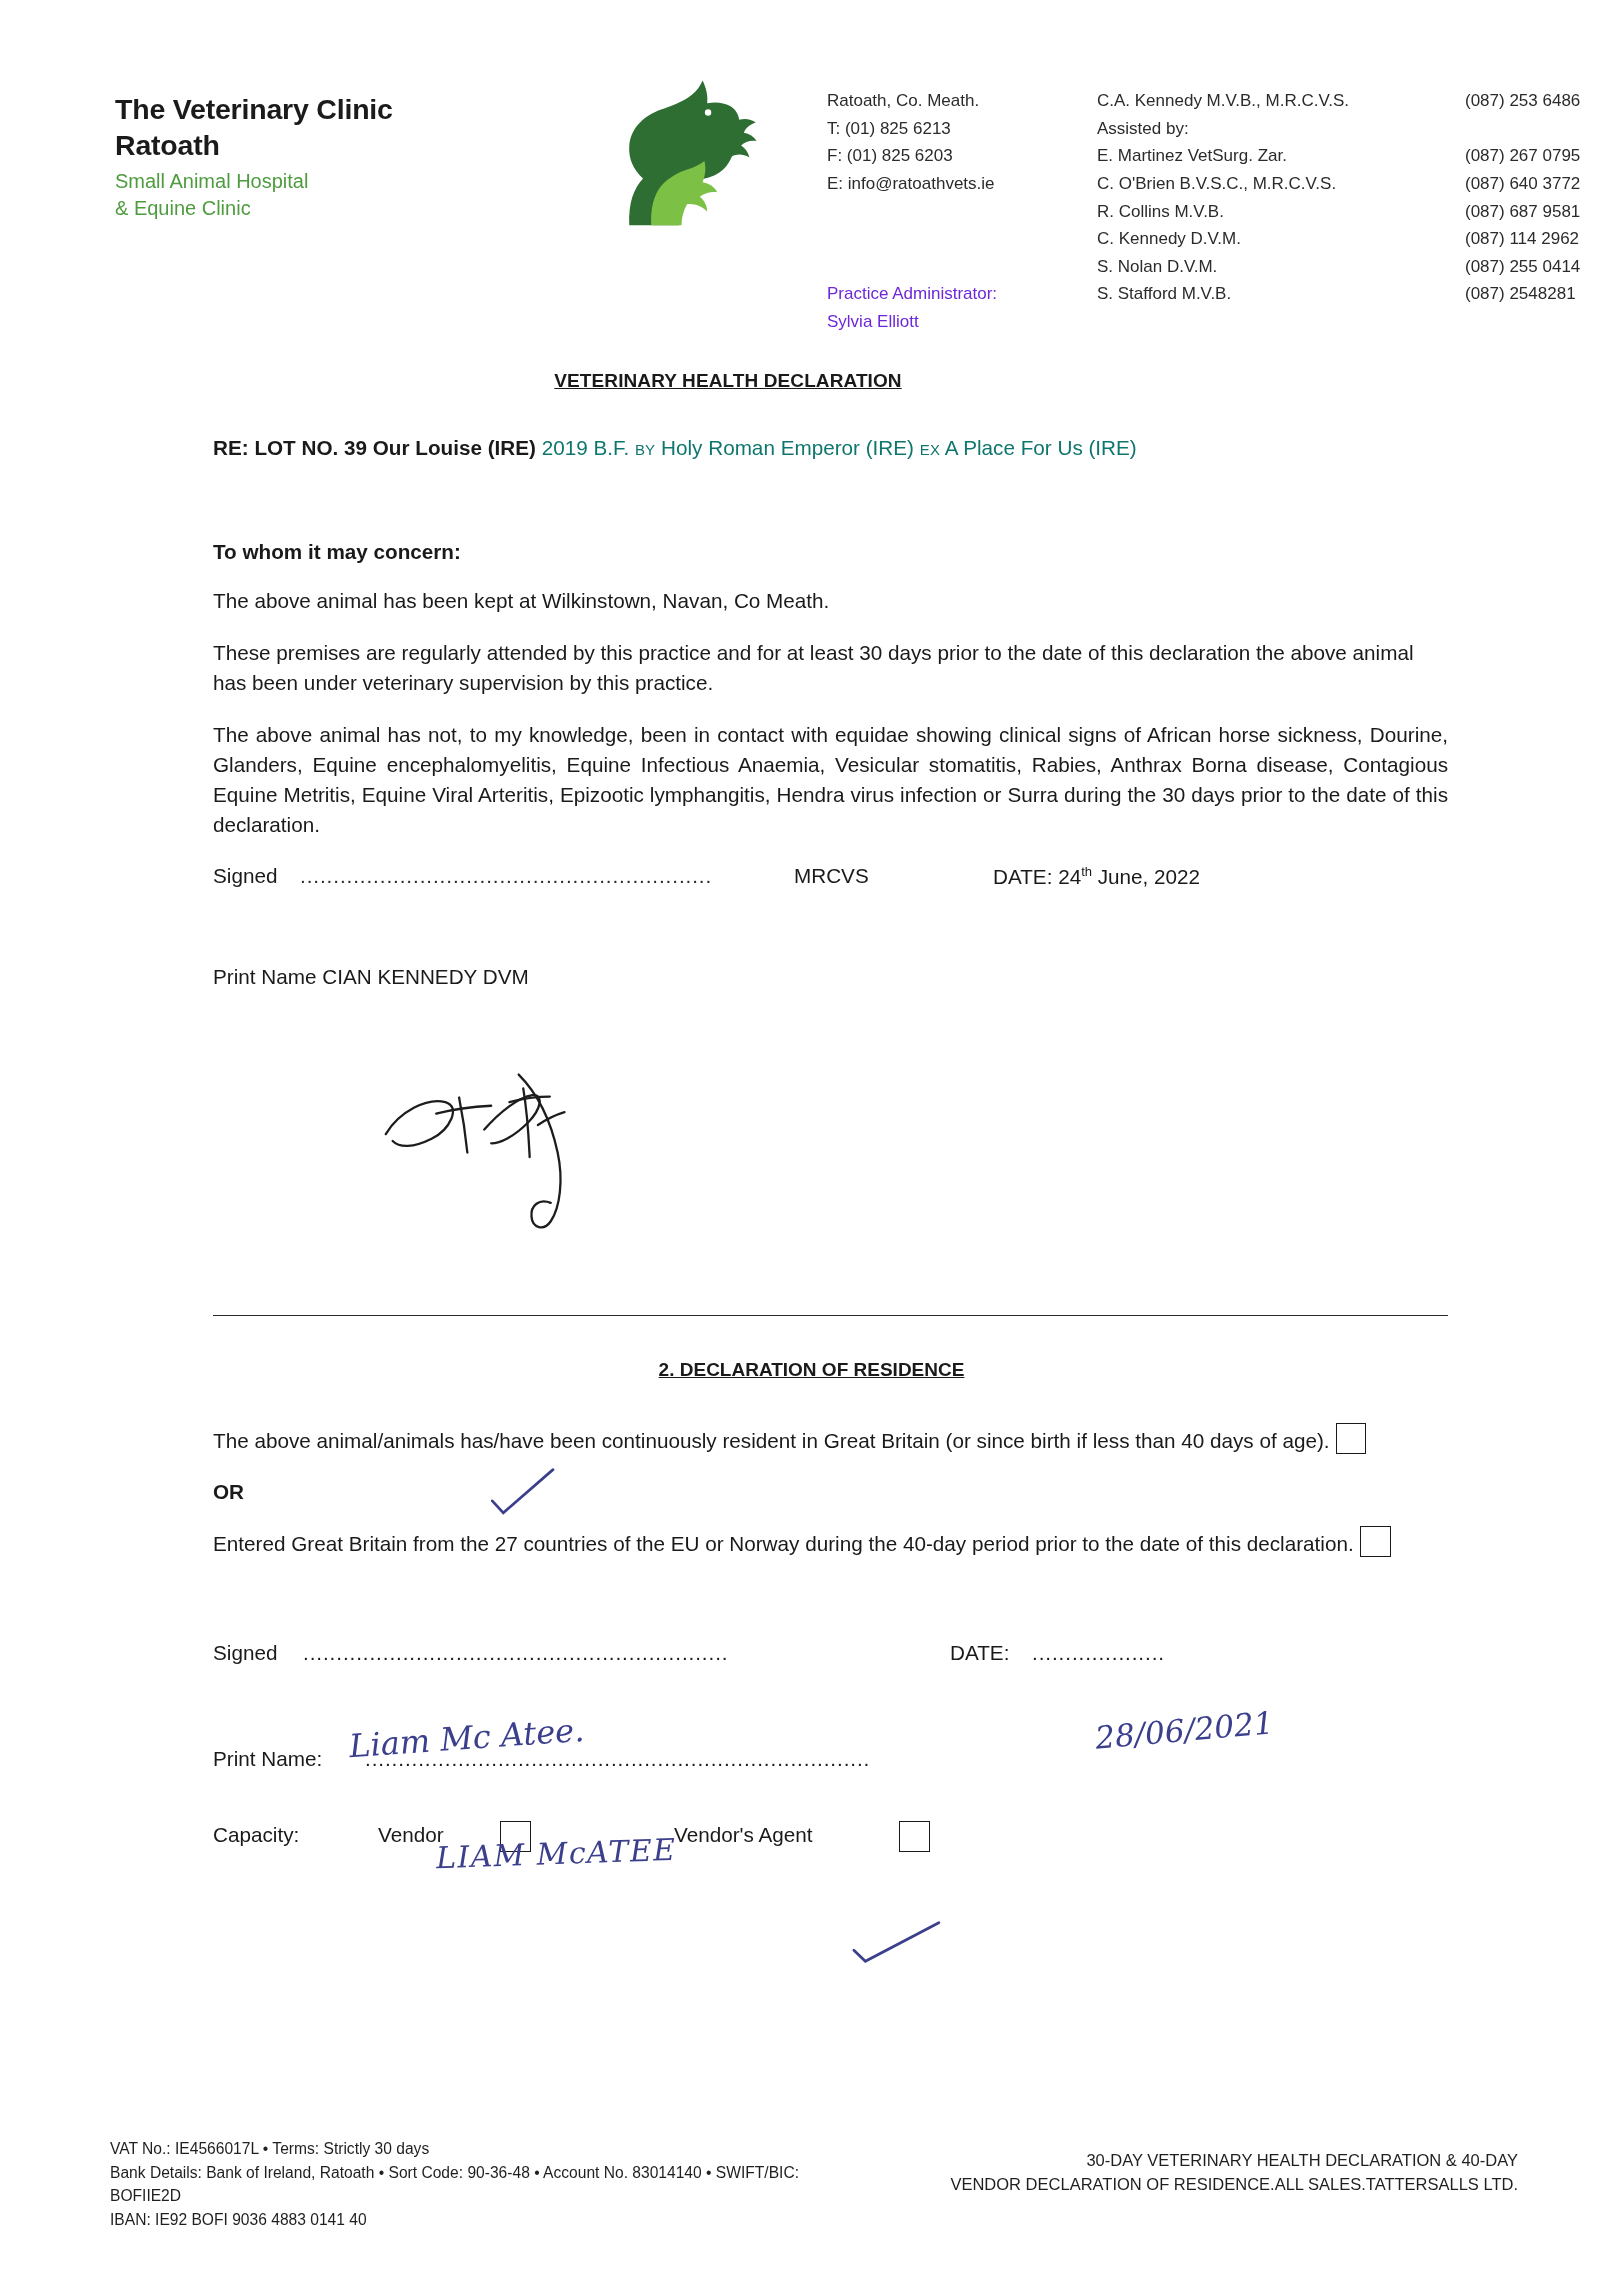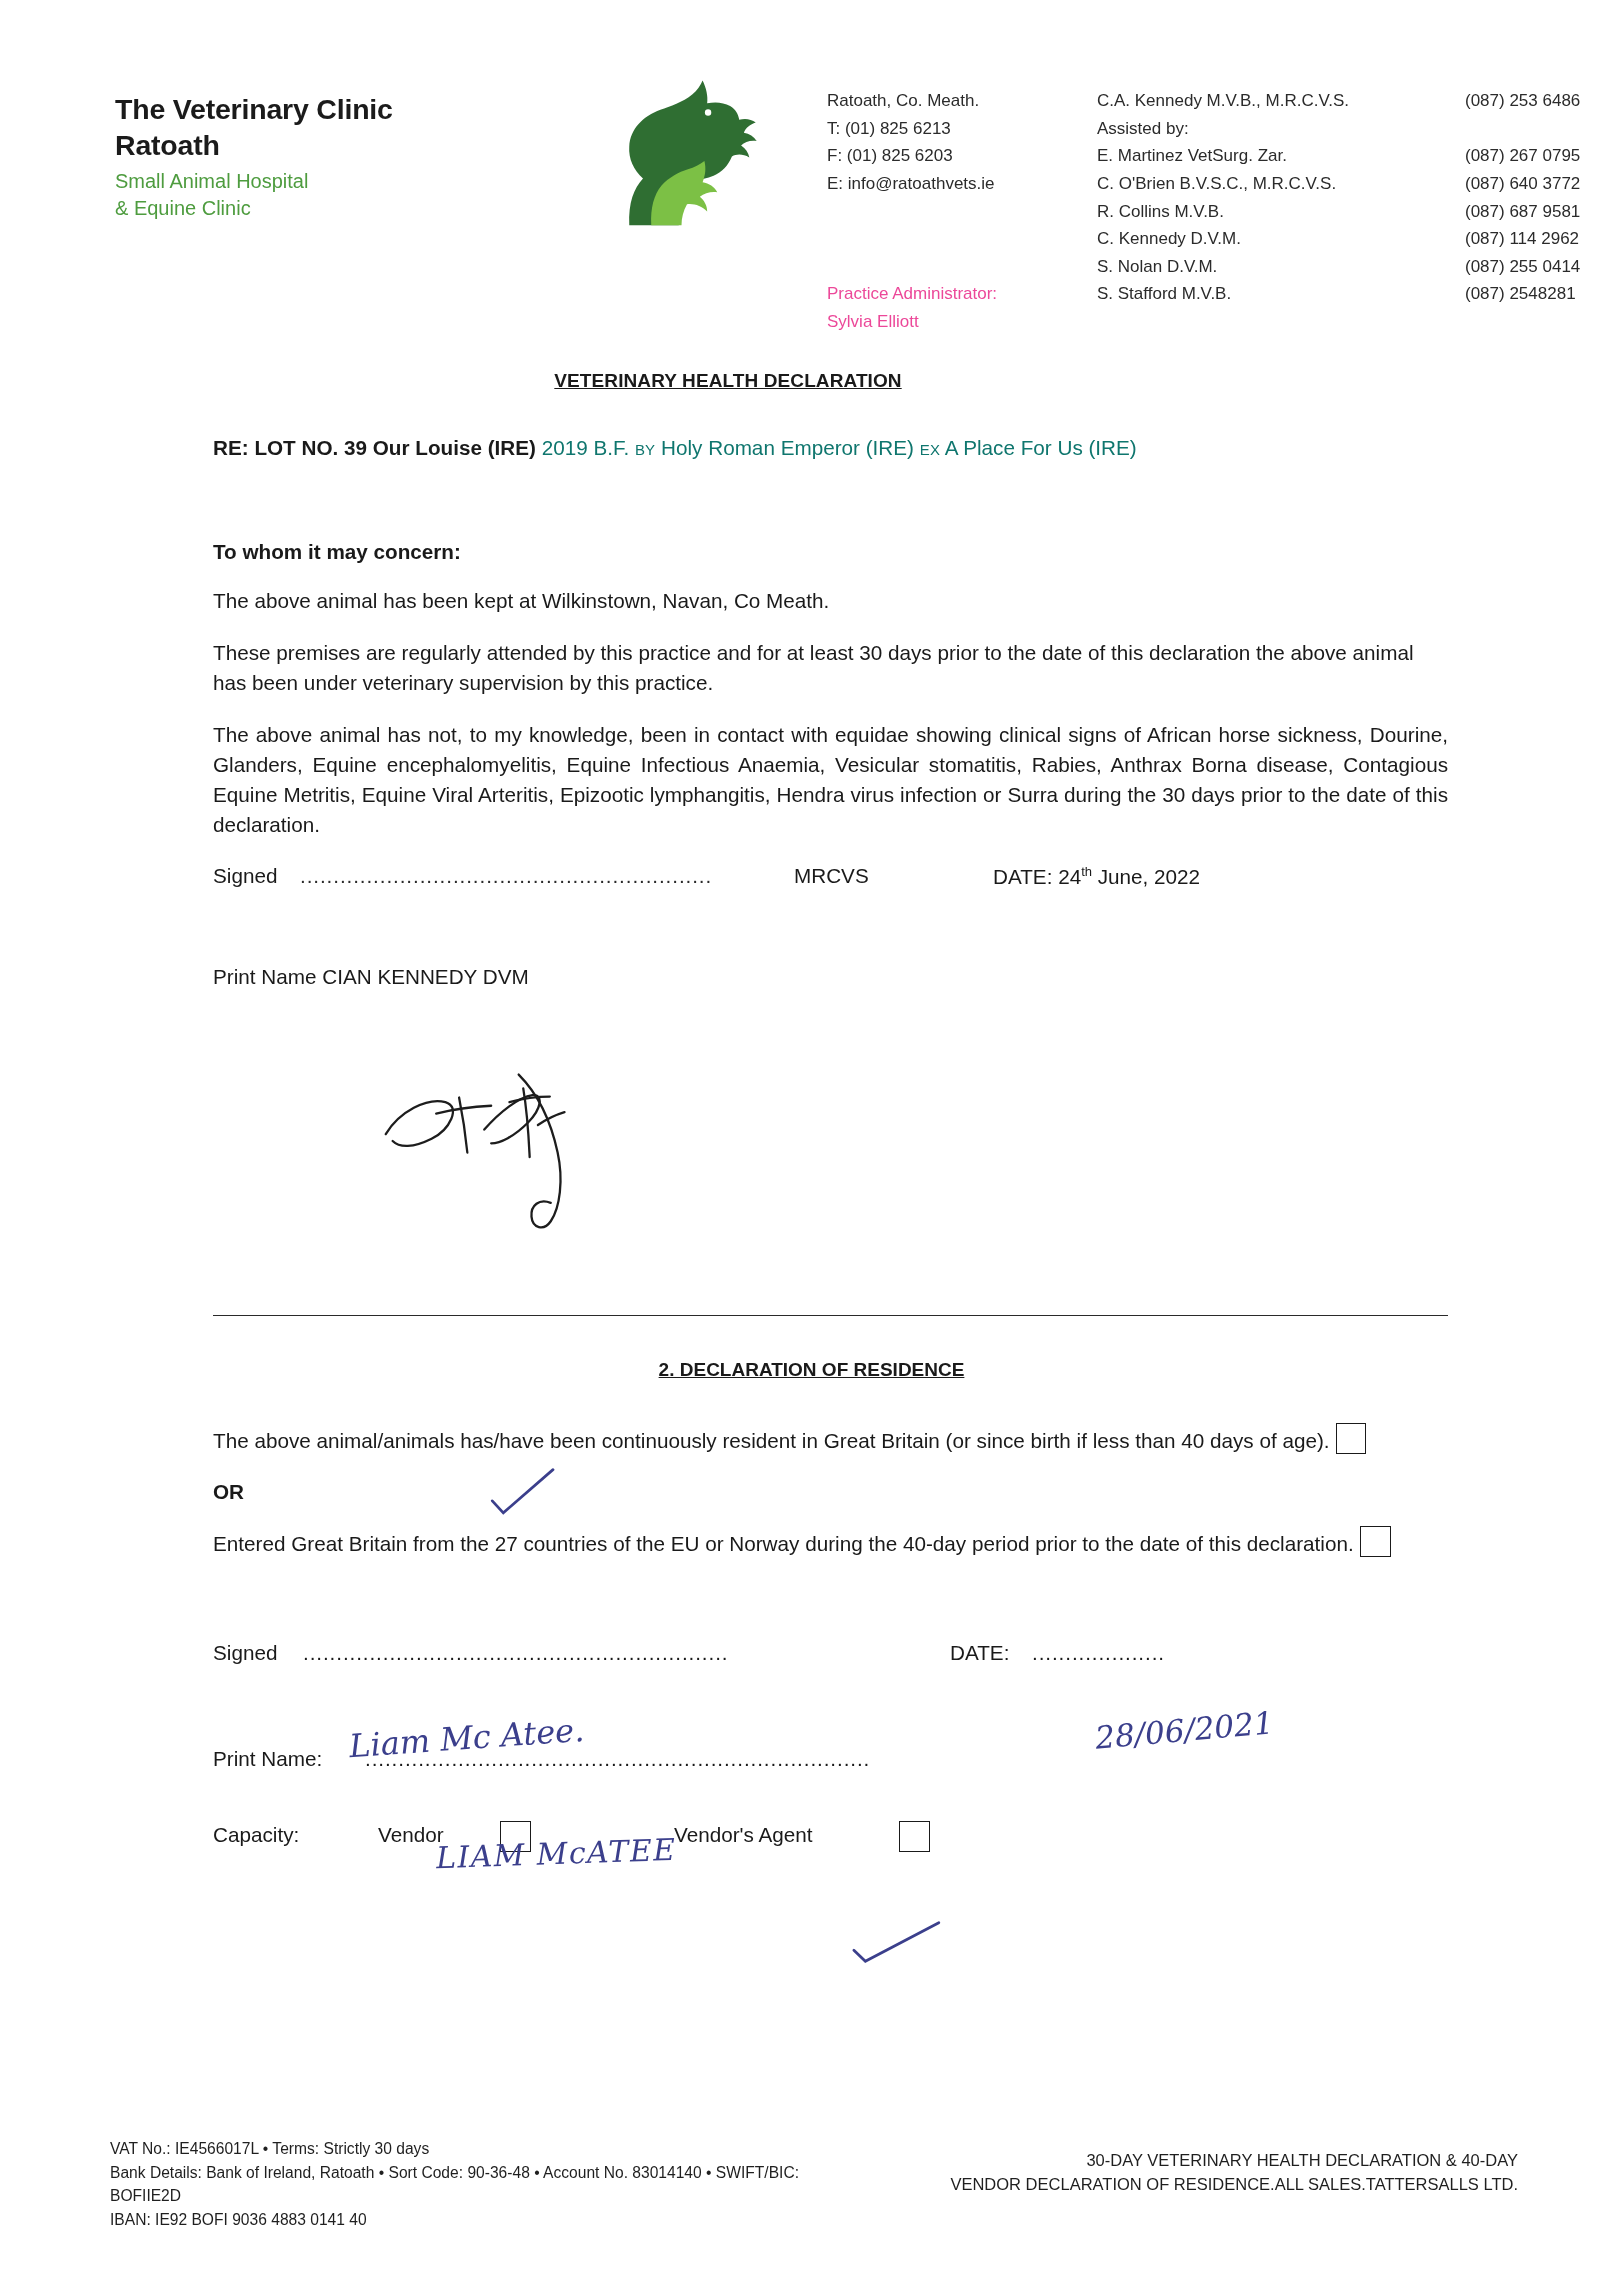--- a/index.html
+++ b/index.html
@@ -62,21 +62,21 @@
     line-height:1.62;
     color:#2b2b2b;
   }
   .addr-admin {
     position:absolute;
     top:211px;
     left:712px;
     width:312px;
     font-size:17px;
     line-height:1.62;
-    color:#ec4899;
+    color:#6d28d9;
   }
   .vets-block {
     position:absolute;
     top:18.4px;
     left:982px;
     width:349px;
     font-size:17px;
     line-height:1.62;
     color:#2b2b2b;
   }

